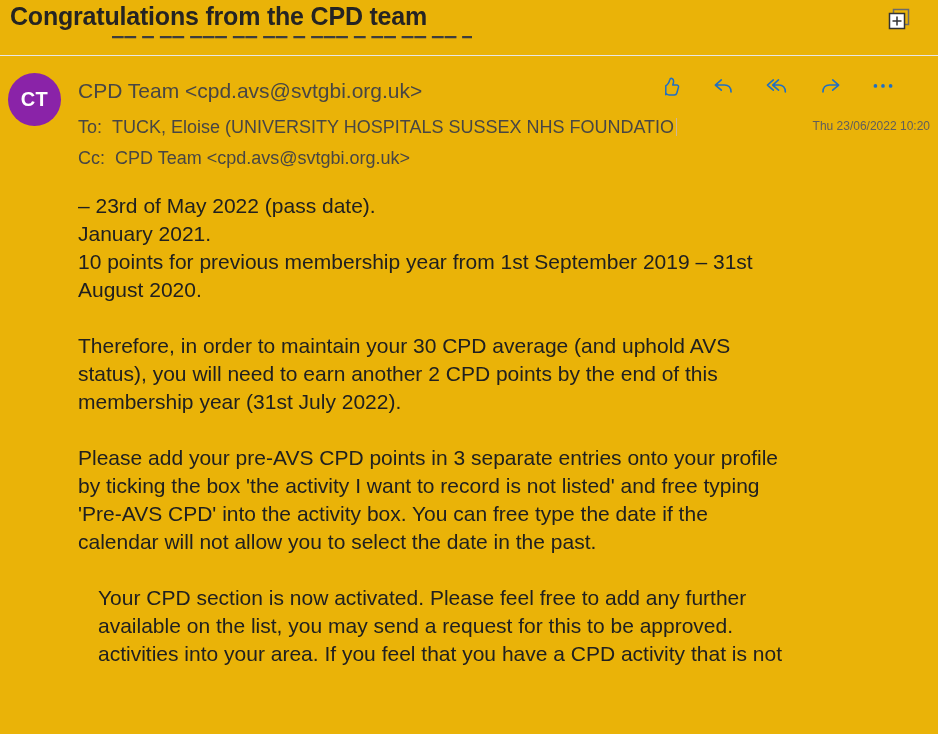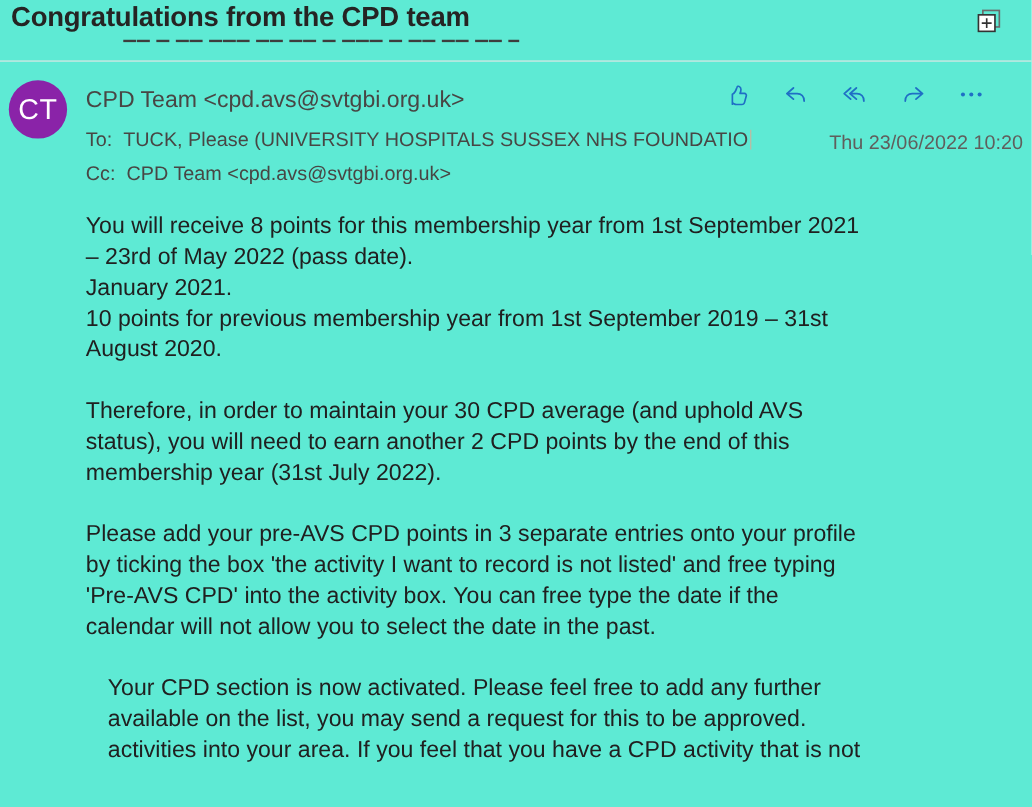--- a/index.html
+++ b/index.html
@@ -1,20 +1,20 @@
 <!DOCTYPE html>
 <html><head>
 <meta charset="utf-8">
 <style>
   html, body { margin: 0; padding: 0; background: #ffffff; }
   .screen {
     position: relative;
     width: 938px;
     height: 734px;
-    background: #5eead4;
+    background: #eab308;
     overflow: hidden;
     font-family: "Liberation Sans", sans-serif;
     color: #242424;
   }
   .subject-title {
     position: absolute;
     left: 10px;
     top: 2px;
     margin: 0;
     font-size: 25px;
@@ -58,22 +58,22 @@
     height: 53px;
     border-radius: 50%;
     background: #8a23a8;
     display: flex;
     align-items: center;
     justify-content: center;
     cursor: pointer;
   }
   .avatar-initials {
     color: #ffffff;
-    font-size: 26px;
-    font-weight: 400;
+    font-size: 20px;
+    font-weight: 700;
     letter-spacing: 0.5px;
   }
   .sender-row {
     position: absolute;
     left: 78px;
     top: 79px;
     width: 560px;
     font-size: 21px;
     color: #484644;
     white-space: nowrap;
@@ -105,21 +105,21 @@
   .recip-value { white-space: nowrap; overflow: hidden; max-width: 600px; }
   .trunc-bar {
     width: 1px;
     height: 18px;
     background: #cdb49a;
     margin: 1px 4px 0 2px;
     flex: 0 0 1px;
   }
   .timestamp {
     margin-left: auto;
-    font-size: 18px;
+    font-size: 12px;
     color: #605e5c;
     white-space: nowrap;
     padding-top: 2px;
   }
   .email-body {
     position: absolute;
     left: 78px;
     top: 192px;
     width: 840px;
     font-size: 21px;
@@ -182,33 +182,32 @@
       <svg width="26" height="26" viewBox="0 0 24 24" fill="currentColor">
         <circle cx="5" cy="11" r="1.7"></circle>
           <circle cx="12" cy="11" r="1.7"></circle>
           <circle cx="19" cy="11" r="1.7"></circle>
       </svg>
     </span>
   </div>
 
   <div class="to-row">
     <span class="recip-label">To:</span>
-    <span class="recip-value">TUCK, Please (UNIVERSITY HOSPITALS SUSSEX NHS FOUNDATIO</span>
+    <span class="recip-value">TUCK, Eloise (UNIVERSITY HOSPITALS SUSSEX NHS FOUNDATIO</span>
     <span class="trunc-bar"></span>
     <span class="timestamp">Thu 23/06/2022 10:20</span>
   </div>
 
   <div class="cc-row">
     <span class="recip-label">Cc:</span>
     <span class="recip-value">CPD Team &lt;cpd.avs@svtgbi.org.uk&gt;</span>
   </div>
 
   <div class="email-body" id="email-body">
       <div class="para">
-        <div class="line">You will receive 8 points for this membership year from 1st September 2021</div>
         <div class="line">– 23rd of May 2022 (pass date).</div>
         <div class="line">January 2021.</div>
         <div class="line">10 points for previous membership year from 1st September 2019 – 31st</div>
         <div class="line">August 2020.</div>
       </div>
       <div class="para">
         <div class="line">Therefore, in order to maintain your 30 CPD average (and uphold AVS</div>
         <div class="line">status), you will need to earn another <span class="u">2 CPD points</span> by the end of this</div>
         <div class="line">membership year (31st July 2022).</div>
       </div>

